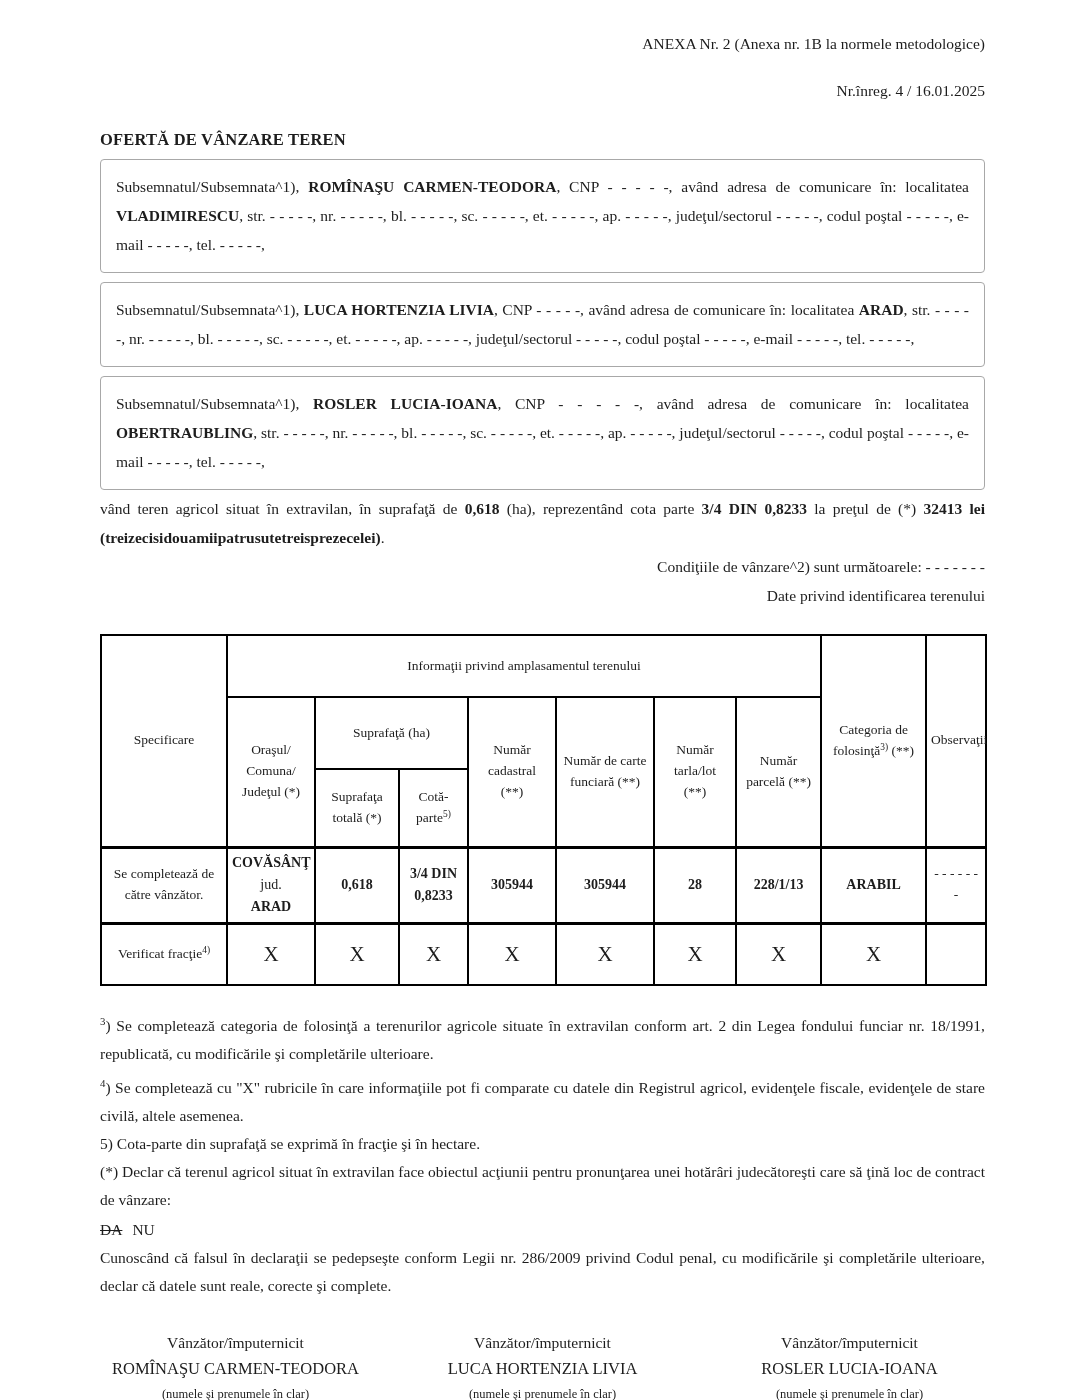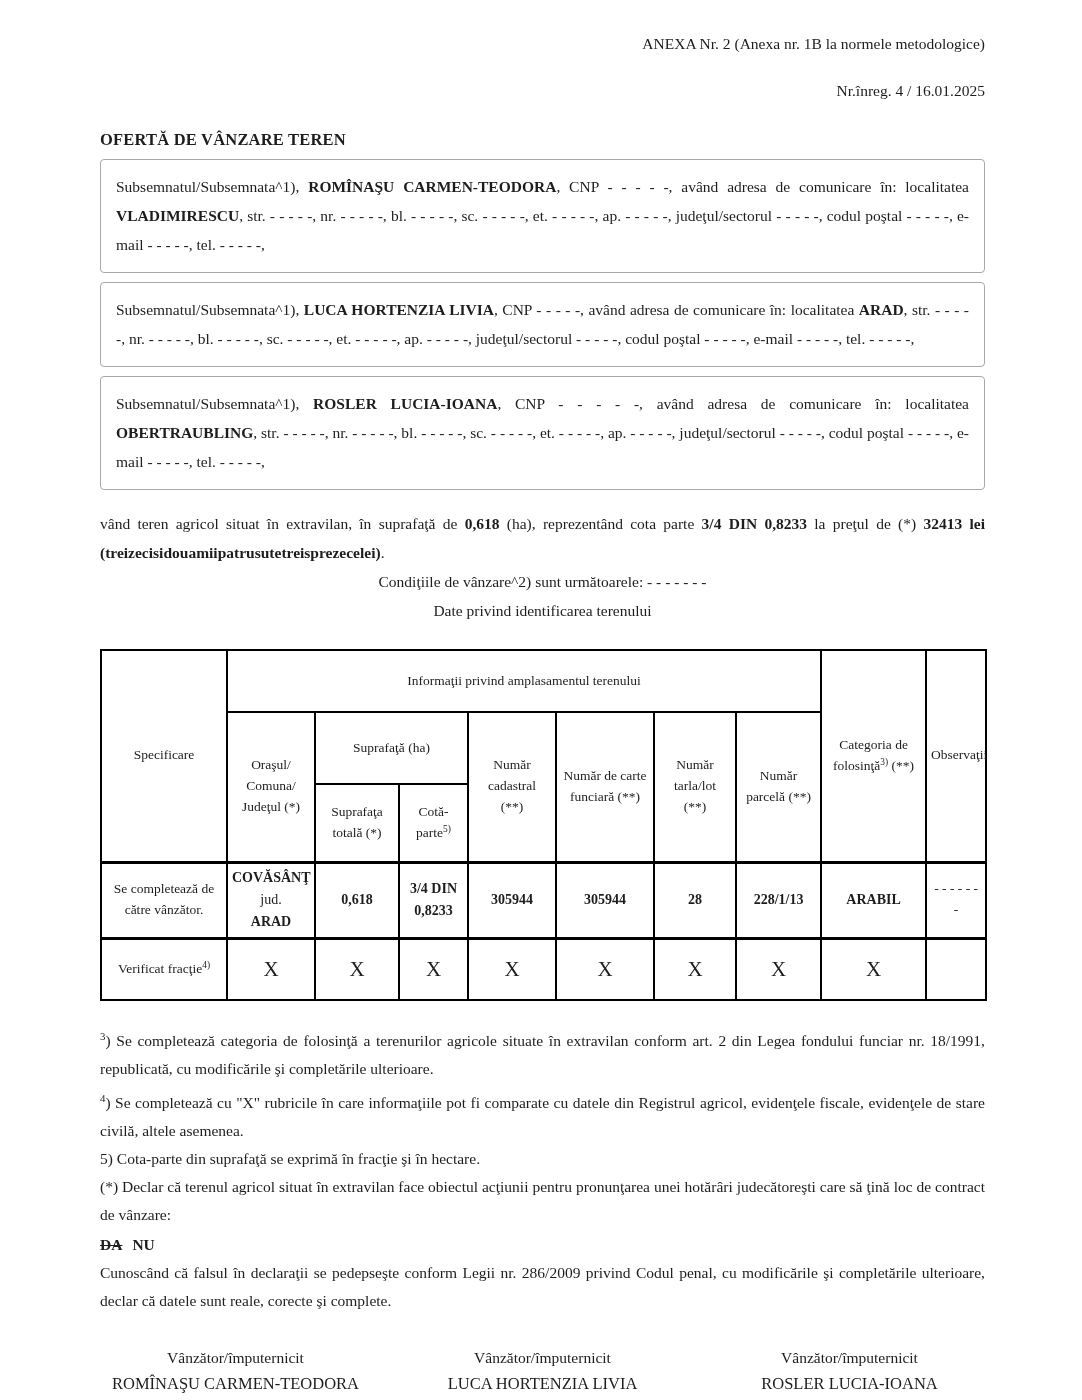--- a/index.html
+++ b/index.html
@@ -23,23 +23,23 @@
     padding:12px 15px 13px 15px;
     margin-top:9px;
     font-size:15.5px;
     line-height:29px;
     text-align:justify;
     background:#fff;
   }
   .decl-box:first-of-type { margin-top:27px; }
   b, .bold { font-weight:bold; }
 
-  .sale-block { margin-top:19px; font-size:15.5px; line-height:29px; }
+  .sale-block { margin-top:4px; font-size:15.5px; line-height:29px; }
   .sale-par { text-align:justify; }
-  .plain-line { text-align:center; }
+  .plain-line { text-align:right; }
 
   table.land {
     border-collapse:collapse;
     margin-top:24px;
     width:885px;
     table-layout:fixed;
     font-size:13.5px;
   }
   table.land td {
     border:2px solid #000;
@@ -55,21 +55,21 @@
   tr.drow td  { height:76px; border-top-width:3px; }
   tr.xrow td  { height:62px; border-top-width:3px; font-size:21px; }
   tr.xrow td.rowlabel { font-size:13.5px; }
   td.datacell { font-weight:bold; font-size:14px; }
   td.datacell .reg { font-weight:normal; }
   sup { font-size:70%; line-height:0; }
 
   .notes { margin-top:26px; font-size:15.5px; line-height:28px; }
   .notes p { text-align:justify; }
   .notes p.sup-note { margin-top:6px; }
-  .danu { font-weight:bold; margin-top:2px; }
+  .danu { font-weight:normal; margin-top:2px; }
   .danu s { text-decoration:line-through; }
   .danu .nu { margin-left:10px; }
 
   .signatures { margin-top:34px; display:flex;gap:36px; }
   .sig-col { flex:1 1 0; text-align:center; }
   .sig-role { font-size:15.5px; }
   .sig-name { font-size:16.5px; margin-top:7px; }
   .sig-note { font-size:12.5px; margin-top:8px; }
 </style>
 </head>

